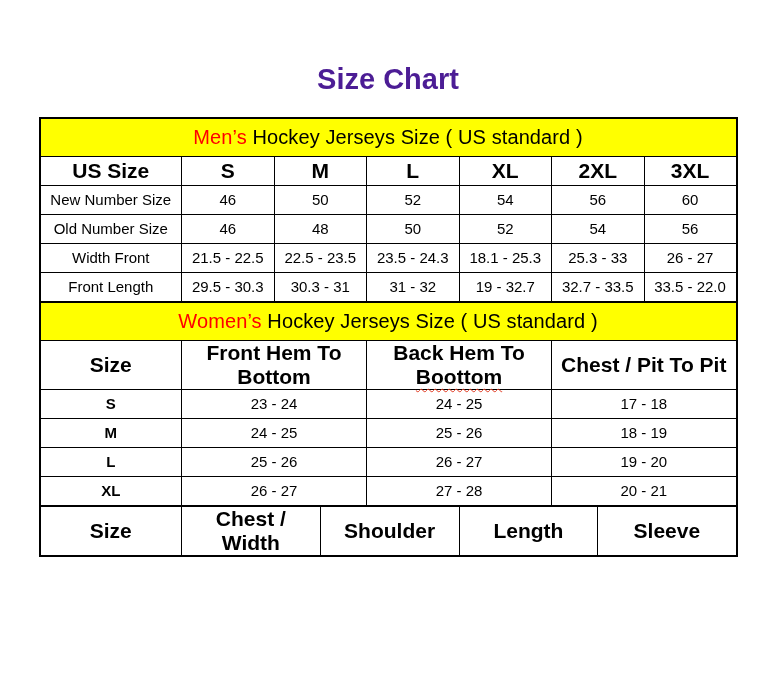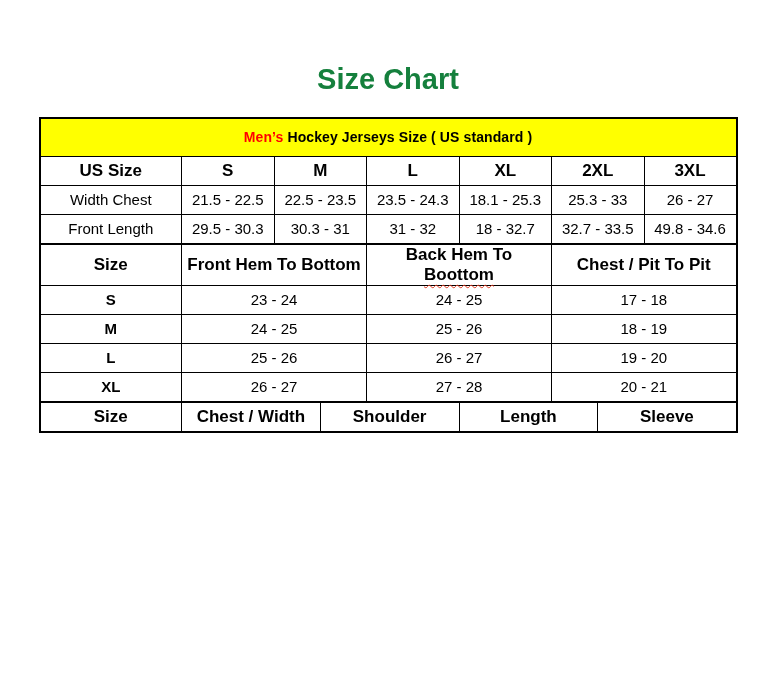--- a/index.html
+++ b/index.html
@@ -9,46 +9,46 @@
     font-family: "Liberation Sans", sans-serif;
     color: #000000;
     overflow: hidden;
   }
   .page-title {
     margin: 64px 0 0 0;
     text-align: center;
     font-size: 29px;
     line-height: 1.1;
     font-weight: 700;
-    color: #15803d;
+    color: #4c1d95;
   }
   .chart-wrap { width: 699px; margin: 21px auto 0 auto; }
   table.sec {
     border-collapse: collapse;
     table-layout: fixed;
     width: 100%;
     border: 2px solid #000;
   }
   table.sec + table.sec { margin-top: -2px; }
   .sec th, .sec td {
     border: 1px solid #000;
     text-align: center;
     vertical-align: middle;
     padding: 0 2px;
   }
   .section-head {
     background: #FFFF00;
     border: 2px solid #000;
     height: 37px;
-    font-size: 14px;
-    font-weight: 700;
+    font-size: 20px;
+    font-weight: 400;
     letter-spacing: 0.1px;
   }
   .accent { color: #FF0000; }
-  .cols-row th { height: 28px; font-size: 17px; font-weight: 700; }
+  .cols-row th { height: 28px; font-size: 21px; font-weight: 700; }
   .sec td { height: 28px; font-size: 15px; font-weight: 400; }
   td.row-label.bold { font-weight: 700; }
   col.c-label { width: 142px; }
   .squiggle {
     text-decoration-line: underline;
     text-decoration-style: wavy;
     text-decoration-color: #E03A21;
     text-decoration-thickness: 1px;
     text-underline-offset: 4px;
     text-align: right;
@@ -78,46 +78,70 @@
           <th>S</th>
           <th>M</th>
           <th>L</th>
           <th>XL</th>
           <th>2XL</th>
           <th>3XL</th>
         </tr>
     </thead>
     <tbody>
         <tr>
-          <td class="row-label">Width Chest</td>
+          <td class="row-label">New Number Size</td>
+          <td>46</td>
+          <td>50</td>
+          <td>52</td>
+          <td>54</td>
+          <td>56</td>
+          <td>60</td>
+        </tr>
+        <tr>
+          <td class="row-label">Old Number Size</td>
+          <td>46</td>
+          <td>48</td>
+          <td>50</td>
+          <td>52</td>
+          <td>54</td>
+          <td>56</td>
+        </tr>
+        <tr>
+          <td class="row-label">Width Front</td>
           <td>21.5 - 22.5</td>
           <td>22.5 - 23.5</td>
           <td>23.5 - 24.3</td>
           <td>18.1 - 25.3</td>
           <td>25.3 - 33</td>
           <td>26 - 27</td>
         </tr>
         <tr>
           <td class="row-label">Front Length</td>
           <td>29.5 - 30.3</td>
           <td>30.3 - 31</td>
           <td>31 - 32</td>
-          <td>18 - 32.7</td>
+          <td>19 - 32.7</td>
           <td>32.7 - 33.5</td>
-          <td>49.8 - 34.6</td>
+          <td>33.5 - 22.0</td>
         </tr>
       </tbody>
   </table>
 
   <table class="sec">
     <colgroup>
         <col class="c-label">
         <col span="3">
       </colgroup>
     <thead>
+      <tr>
+        <th class="section-head" colspan="4">
+          <span class="accent">Women’s</span>
+          <span>Hockey Jerseys Size ( US standard )</span>
+        </th>
+      </tr>
       <tr class="cols-row">
           <th>Size</th>
           <th>Front Hem To Bottom</th>
           <th>Back Hem To <span class="squiggle">Boottom</span></th>
           <th>Chest / Pit To Pit</th>
         </tr>
     </thead>
     <tbody>
         <tr>
           <td class="row-label bold">S</td>

